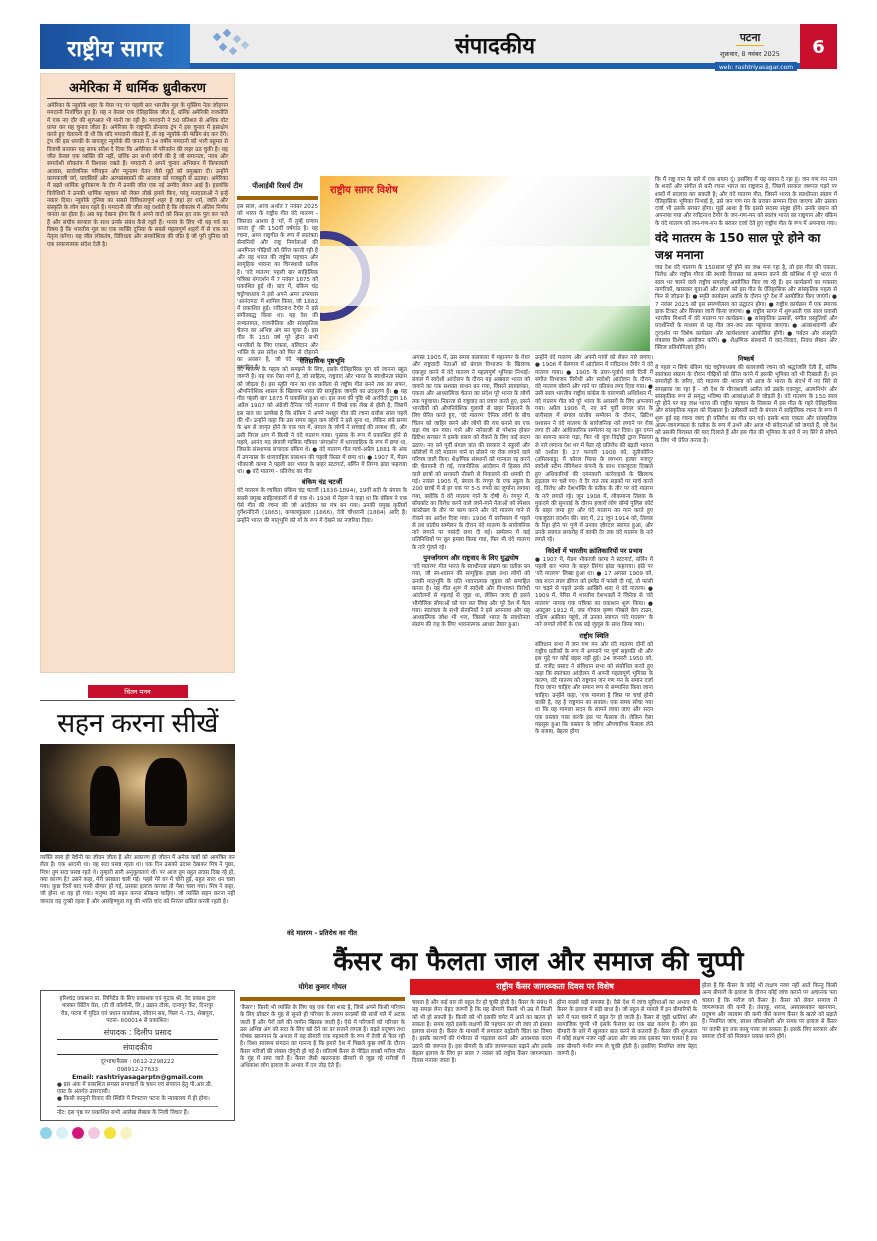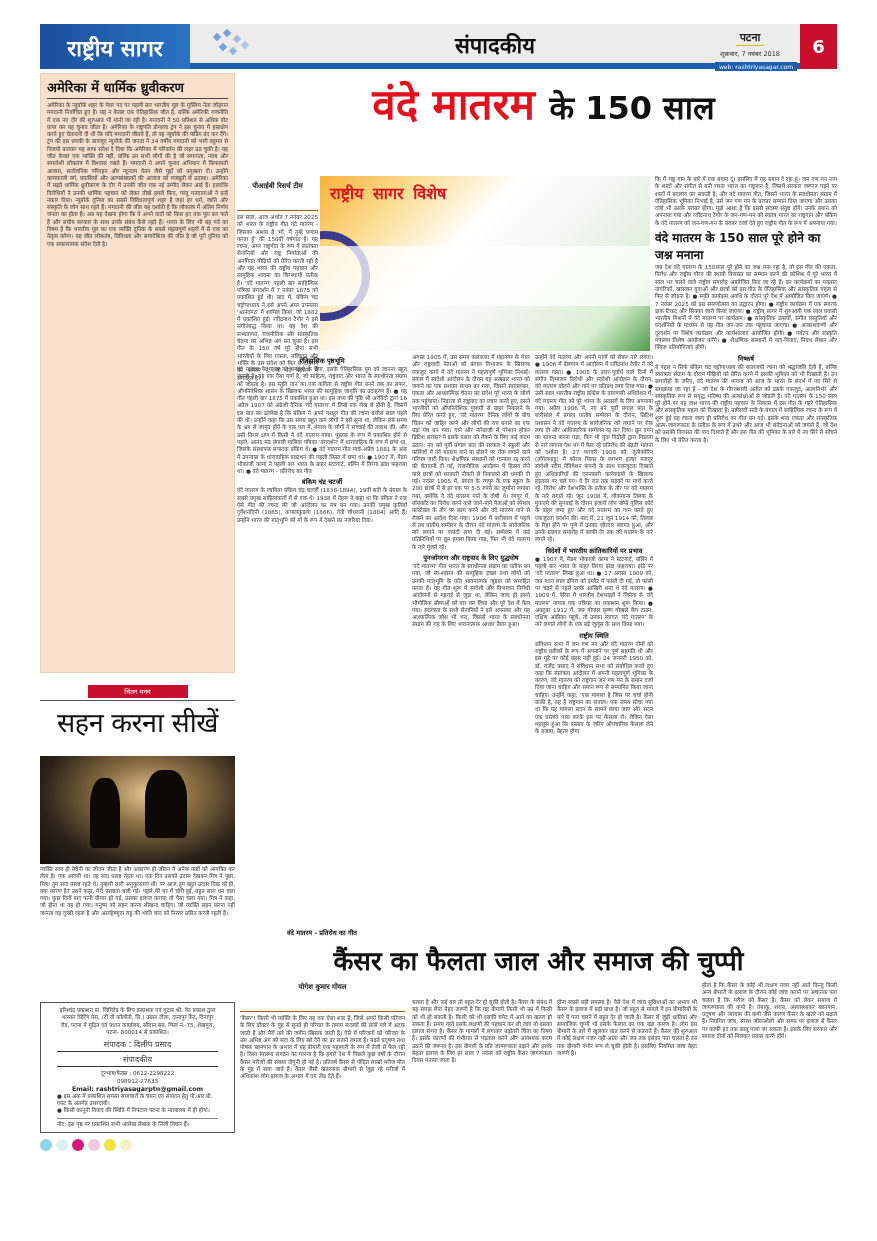--- a/index.html
+++ b/index.html
@@ -15,53 +15,53 @@
   .mh-right { position: absolute; left: 660px; top: 2px; width: 100px; height: 36px; text-align: center; }
   .mh-city { font-size: 11px; font-weight: bold; border-bottom: 1px solid #eab308; display: inline-block; padding: 0 4px 1px; }
   .mh-date { font-size: 6.5px; color: #333; margin-top: 3px; }
   .mh-bar { position: absolute; left: 150px; top: 39px; width: 610px; height: 6px; background: #1b5fae; }
   .mh-web { position: absolute; right: 40px; top: 38px; font-size: 6px; color: #fff; background: #1b5fae; padding: 1px 4px; }
   .mh-page { position: absolute; left: 760px; top: 0; width: 37px; height: 45px; background: #c8102e; color: #fff; font-size: 18px; font-weight: bold; display: flex; align-items: center; justify-content: center; }
 
   
   .leftcol { position: absolute; left: 0; top: 49px; width: 195px; }
   .america { background: #f8e0cc; padding: 4px 6px 6px; height: 600px; border: 1px solid #ead0b8; }
-  .america h2 { font-size: 13px; text-align: left; font-weight: bold; color: #111; border-bottom: 1px solid #444; padding-bottom: 2px; margin-bottom: 3px; }
+  .america h2 { font-size: 13px; text-align: center; font-weight: bold; color: #111; border-bottom: 1px solid #444; padding-bottom: 2px; margin-bottom: 3px; }
   .tiny { font-size: 5.6px; line-height: 7.3px; text-align: justify; color: #333; }
   .chintan-tag { margin: 12px auto 2px; width: 100px; background: #c8102e; color: #fff; font-size: 6.5px; text-align: center; padding: 2px 0; }
   .chintan-rule { border-top: 1px solid #555; }
-  .sahan-title { font-size: 27px; color: #111; font-weight: normal; text-align: center; padding: 2px 0 16px; letter-spacing: -0.5px; }
+  .sahan-title { font-size: 27px; color: #111; font-weight: normal; text-align: center; padding: 2px 0 4px; letter-spacing: -0.5px; }
   .sahan-img { height: 108px; background: radial-gradient(ellipse at 55% 35%, #e6c893 0%, #8c6f44 30%, #2a2219 70%, #120e0a 100%); position: relative; overflow: hidden; }
   .sil { position: absolute; background: #0c0906; border-radius: 40% 40% 10% 10%; }
   .imprint { border: 1px solid #555; margin-top: 8px; padding: 4px 16px; font-size: 5.6px; line-height: 7.4px; text-align: center; color: #333; }
   .imprint .ed { font-size: 8px; margin: 4px 0; border-bottom: 1px solid #333; padding-bottom: 3px; }
   .imprint .ed2 { font-size: 8px; margin: 2px 0 3px; border-bottom: 1px solid #333; padding-bottom: 3px; }
   .imprint .email { font-weight: bold; font-size: 6.3px; color: #222; }
   .imprint .bul { text-align: left; }
   .imprint .note { text-align: left; border-top: 1px solid #888; margin-top: 3px; padding-top: 2px; }
   .regmarks { display: flex; gap: 4px; margin-top: 6px; }
   .regmarks span { width: 12px; height: 12px; border-radius: 50%; display: inline-block; }
 
   
   .headline { position: absolute; left: 210px; top: 58px; width: 587px; text-align: center; }
   .hl1 { font-size: 42px; font-weight: bold; line-height: 46px; }
   .hl1 .red { color: #e3111b; }
   .hl1 .blk { color: #111; font-size: 32px; }
   .hl2 { font-size: 25px; font-style: italic; color: #111; margin-top: 2px; }
 
   
   .col { position: absolute; }
-  .byline { font-size: 7px; font-weight: bold; text-align: center; border-bottom: 1px solid #a16207; padding-bottom: 20px; margin-bottom: 3px; }
+  .byline { font-size: 7px; font-weight: bold; text-align: center; border-bottom: 4px solid #a16207; padding-bottom: 6px; margin-bottom: 3px; }
   .subhead { font-size: 6.5px; font-weight: bold; text-align: center; margin: 2px 0 1px; color: #111; }
   .subhead-l { font-size: 12px; font-weight: bold; margin: 2px 0 1px; color: #111; }
 
   
   .vm-pic { position: absolute; left: 280px; top: 152px; width: 330px; height: 175px; overflow: hidden;
     background: linear-gradient(135deg, #f7b23a 0%, #fbd98a 18%, #fff 40%, #f5f5f5 60%, #d9efd2 85%, #4f9d4a 100%); }
-  .vm-tag { position: absolute; left: 10px; top: 6px; font-size: 16px; font-weight: bold; color: #d7161f; font-family: Liberation Mono, monospace; }
+  .vm-tag { position: absolute; left: 10px; top: 6px; font-size: 10px; font-weight: bold; color: #d7161f; }
   .vm-wheel { position: absolute; left: -40px; top: 55px; width: 90px; height: 90px; border-radius: 50%; border: 8px solid #3c3a8c; }
   .vm-band { position: absolute; left: 0; top: 70px; width: 330px; height: 60px; background: rgba(255,255,255,.75); }
   .vm-text { position: absolute; left: 30px; top: 68px; font-size: 44px; font-weight: bold; color: #4b4a9c; letter-spacing: 2px; }
 
   
   .cancer-hl { position: absolute; left: 200px; top: 918px; width: 597px; text-align: center; font-size: 26px; font-weight: bold; color: #111; }
   .cancer-tag { position: absolute; left: 370px; top: 955px; width: 290px; height: 16px; background: #d7161f; color: #fff; font-size: 8px; text-align: center; line-height: 16px; font-weight: bold; }
 </style>
 </head>
 <body>
@@ -74,21 +74,21 @@
     <div class="mh-dots">
       <span style="left:4px;top:4px"></span>
         <span style="left:14px;top:0px"></span>
         <span style="left:24px;top:6px;opacity:.5"></span>
       <span style="left:10px;top:14px"></span>
         <span style="left:20px;top:18px;opacity:.6"></span>
         <span style="left:32px;top:12px;opacity:.4"></span>
     </div>
     <div class="mh-right">
       <div class="mh-city">पटना</div>
-      <div class="mh-date">शुक्रवार, 7 नवंबर 2018</div>
+      <div class="mh-date">शुक्रवार, 8 नवंबर 2025</div>
     </div>
     <div class="mh-bar"></div>
     <div class="mh-web">web: rashtriyasagar.com</div>
     <div class="mh-page">6</div>
   </div>
 
   <div class="leftcol">
     <div class="america">
       <h2>अमेरिका में धार्मिक ध्रुवीकरण</h2>
       <p class="tiny">अमेरिका के न्यूयॉर्क शहर के मेयर पद पर पहली बार भारतीय मूल के मुस्लिम नेता जोहरान ममदानी निर्वाचित हुए हैं। यह न केवल एक ऐतिहासिक जीत है, बल्कि अमेरिकी राजनीति में एक नए दौर की शुरुआत भी मानी जा रही है। ममदानी ने 50 प्रतिशत से अधिक वोट प्राप्त कर यह चुनाव जीता है। अमेरिका के राष्ट्रपति डोनाल्ड ट्रंप ने इस चुनाव में हस्तक्षेप करते हुए चेतावनी दी थी कि यदि ममदानी जीतते हैं, तो वह न्यूयॉर्क की फंडिंग बंद कर देंगे। ट्रंप की इस धमकी के बावजूद न्यूयॉर्क की जनता ने 34 वर्षीय ममदानी को भारी बहुमत से विजयी बनाकर यह साफ संदेश दे दिया कि अमेरिका में परिवर्तन की लहर उठ चुकी है। यह जीत केवल एक व्यक्ति की नहीं, बल्कि उन सभी लोगों की है जो समानता, न्याय और समावेशी लोकतंत्र में विश्वास रखते हैं। ममदानी ने अपने चुनाव अभियान में किफायती आवास, सार्वजनिक परिवहन और न्यूनतम वेतन जैसे मुद्दों को प्रमुखता दी। उन्होंने कामकाजी वर्ग, प्रवासियों और अल्पसंख्यकों की आवाज को मजबूती से उठाया। अमेरिका में बढ़ते धार्मिक ध्रुवीकरण के दौर में उनकी जीत एक नई उम्मीद लेकर आई है। हालांकि विरोधियों ने उनकी धार्मिक पहचान को लेकर तीखे हमले किए, परंतु मतदाताओं ने इन्हें नकार दिया। न्यूयॉर्क दुनिया का सबसे विविधतापूर्ण शहर है जहां हर धर्म, जाति और संस्कृति के लोग साथ रहते हैं। ममदानी की जीत यह दर्शाती है कि लोकतंत्र में अंतिम निर्णय जनता का होता है। अब यह देखना होगा कि वे अपने वादों को किस हद तक पूरा कर पाते हैं और संघीय सरकार के साथ उनके संबंध कैसे रहते हैं। भारत के लिए भी यह गर्व का विषय है कि भारतीय मूल का एक व्यक्ति दुनिया के सबसे महत्वपूर्ण शहरों में से एक का नेतृत्व करेगा। यह जीत लोकतंत्र, विविधता और समावेशिता की जीत है जो पूरी दुनिया को एक सकारात्मक संदेश देती है।</p>
@@ -121,24 +121,20 @@
       <span style="background:#8fd3e8"></span>
       <span style="background:#d8f0f6"></span>
       <span style="background:#d6177a"></span>
       <span style="background:#f2c8de"></span>
       <span style="background:#f1e23c"></span>
       <span style="background:#f6f3c0"></span>
     </div>
   </div>
 
   <div class="headline">
-    <div class="hl1">
-      <span class="red">वंदे मातरम</span>
-      <span class="blk">के 150 साल</span>
-    </div>
   </div>
 
   <div class="col" style="left:200px;top:152px;width:78px;"></div>
   <div class="col" style="left:195px;top:160px;width:82px;height:740px;overflow:hidden;">
   </div>
   <div class="col" style="left:192px;top:160px;width:0;"></div>
 
   <div class="col" style="left:198px;top:160px;width:0;"></div>
 
   <div class="col" style="left:198px;top:155px;width:78px;"></div>
@@ -190,20 +186,21 @@
 
   <div class="col" style="left:197px;top:330px;width:170px;height:570px;overflow:hidden;">
     <div class="subhead">ऐतिहासिक पृष्ठभूमि</div>
     <p class="tiny">वंदे मातरम के महत्व को समझने के लिए, इसके ऐतिहासिक युग को जानना बहुत जरूरी है। यह एक ऐसा मार्ग है, जो साहित्य, राष्ट्रवाद और भारत के स्वाधीनता संग्राम को जोड़ता है। इस स्तुति गान का एक कविता से राष्ट्रीय गीत बनने तक का सफर, औपनिवेशिक शासन के खिलाफ भारत की सामूहिक जागृति का उदाहरण है। ● यह गीत पहली बार 1875 में प्रकाशित हुआ था। इस तथ्य की पुष्टि श्री अरविंदो द्वारा 16 अप्रैल 1907 को अंग्रेजी दैनिक 'वंदे मातरम' में लिखे एक लेख से होती है, जिसमें इस बात का उल्लेख है कि बंकिम ने अपने मशहूर गीत की रचना बत्तीस साल पहले की थी। उन्होंने कहा कि उस समय बहुत कम लोगों ने इसे सुना था, लेकिन लंबे समय के भ्रम से जागृत होने के एक पल में, बंगाल के लोगों ने सच्चाई की तलाश की, और उसी विरल क्षण में किसी ने वंदे मातरम गाया। पुस्तक के रूप में प्रकाशित होने से पहले, आनंद मठ बंगाली मासिक पत्रिका 'बंगदर्शन' में धारावाहिक के रूप में छपा था, जिसके संस्थापक संपादक बंकिम थे। ● वंदे मातरम गीत मार्च-अप्रैल 1881 के अंक में उपन्यास के धारावाहिक प्रकाशन की पहली किस्त में छपा था। ● 1907 में, मैडम भीकाजी कामा ने पहली बार भारत के बाहर स्टटगार्ट, बर्लिन में तिरंगा झंडा फहराया था। ● वंदे मातरम - प्रतिरोध का गीत</p>
     <div class="subhead">बंकिम चंद्र चटर्जी</div>
     <p class="tiny">वंदे मातरम के रचयिता बंकिम चंद्र चटर्जी (1838-1894), 19वीं सदी के बंगाल के सबसे प्रमुख साहित्यकारों में से एक थे। 1938 में नेहरू ने कहा था कि बंकिम ने एक ऐसे गीत की रचना की जो आंदोलन का मंत्र बन गया। उनकी प्रमुख कृतियाँ दुर्गेशनंदिनी (1865), कपालकुंडला (1866), देवी चौधरानी (1884) आदि हैं। उन्होंने भारत की मातृभूमि को माँ के रूप में देखने का नजरिया दिया।</p>
   </div>
   <div class="subhead" style="position:absolute;left:197px;top:902px;width:170px;">वंदे मातरम - प्रतिरोध का गीत</div>
 
   <div class="cancer-hl">कैंसर का फैलता जाल और समाज की चुप्पी</div>
+  <div class="cancer-tag">राष्ट्रीय कैंसर जागरूकता दिवस पर विशेष</div>
   <div class="col" style="left:200px;top:958px;width:165px;height:240px;overflow:hidden;">
     <div class="byline">योगेश कुमार गोयल</div>
     <p class="tiny">'कैंसर'! किसी भी व्यक्ति के लिए यह एक ऐसा शब्द है, जिसे अपने किसी परिजन के लिए डॉक्टर के मुंह से सुनते ही परिवार के तमाम सदस्यों की सांसें गले में अटक जाती हैं और पैरों तले की जमीन खिसक जाती है। ऐसे में परिजनों को परिवार के उस अभिन्न अंग को सदा के लिए खो देने का डर सताने लगता है। बढ़ते प्रदूषण तथा पोषक खानपान के अभाव में यह बीमारी एक महामारी के रूप में तेजी से फैल रही है। विश्व स्वास्थ्य संगठन का मानना है कि हमारे देश में पिछले कुछ वर्षों के दौरान कैंसर मरीजों की संख्या दोगुनी हो गई है। प्रतिवर्ष कैंसर से पीड़ित लाखों मरीज मौत के मुंह में समा जाते हैं। कैंसर जैसी खतरनाक बीमारी से जूझ रहे मरीजों में अधिकांश लोग इलाज के अभाव में दम तोड़ देते हैं।</p>
   </div>
   <div class="col" style="left:372px;top:975px;width:140px;height:225px;overflow:hidden;">
     <p class="tiny">चलता है और कई बार तो बहुत देर हो चुकी होती है। कैंसर के संबंध में यह समझ लेना बेहद जरूरी है कि यह बीमारी किसी भी उम्र में किसी को भी हो सकती है। किसी को भी इसकी चपेट में आने का खतरा हो सकता है। समय रहते इसके लक्षणों की पहचान कर ली जाए तो इसका इलाज संभव है। कैंसर के मामलों में लगातार बढ़ोतरी चिंता का विषय है। इसके कारणों की गंभीरता से पड़ताल करने और आवश्यक कदम उठाने की जरूरत है। इस बीमारी के प्रति जागरूकता बढ़ाने और इसके बेहतर इलाज के लिए हर साल 7 नवंबर को राष्ट्रीय कैंसर जागरूकता दिवस मनाया जाता है।</p>
   </div>
   <div class="col" style="left:517px;top:975px;width:140px;height:225px;overflow:hidden;">
     <p class="tiny">होना सबसे बड़ी समस्या है। वैसे देश में जांच सुविधाओं का अभाव भी कैंसर के इलाज में बड़ी बाधा है। जो बहुत से मामले में इन बीमारियों के बारे में पता चलने में बहुत देर हो जाती है। कैंसर से जुड़ी भ्रांतियां और सामाजिक चुप्पी भी इसके फैलाव का एक बड़ा कारण है। लोग इस बीमारी के बारे में खुलकर बात करने से कतराते हैं। कैंसर की शुरुआत में कोई लक्षण नजर नहीं आता और जब तक इसका पता चलता है तब तक बीमारी गंभीर रूप ले चुकी होती है। इसलिए नियमित जांच बेहद जरूरी है।</p>
   </div>

